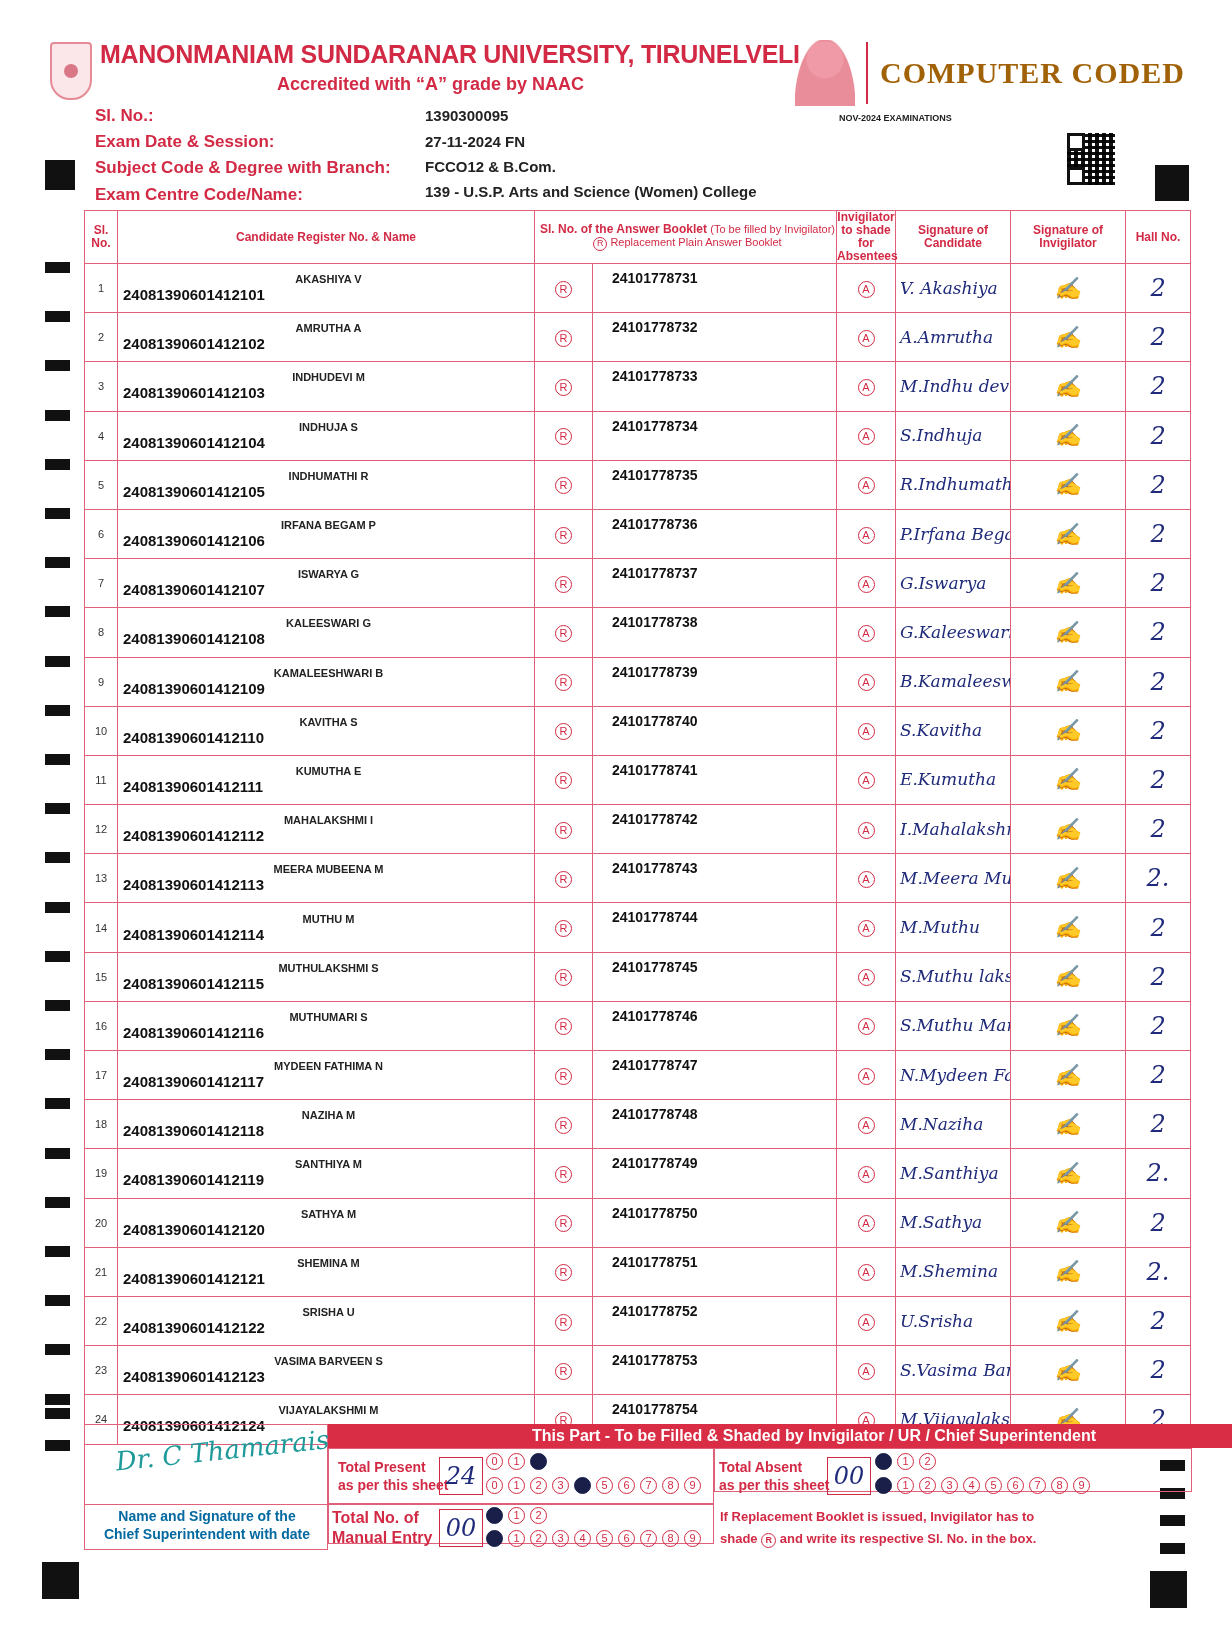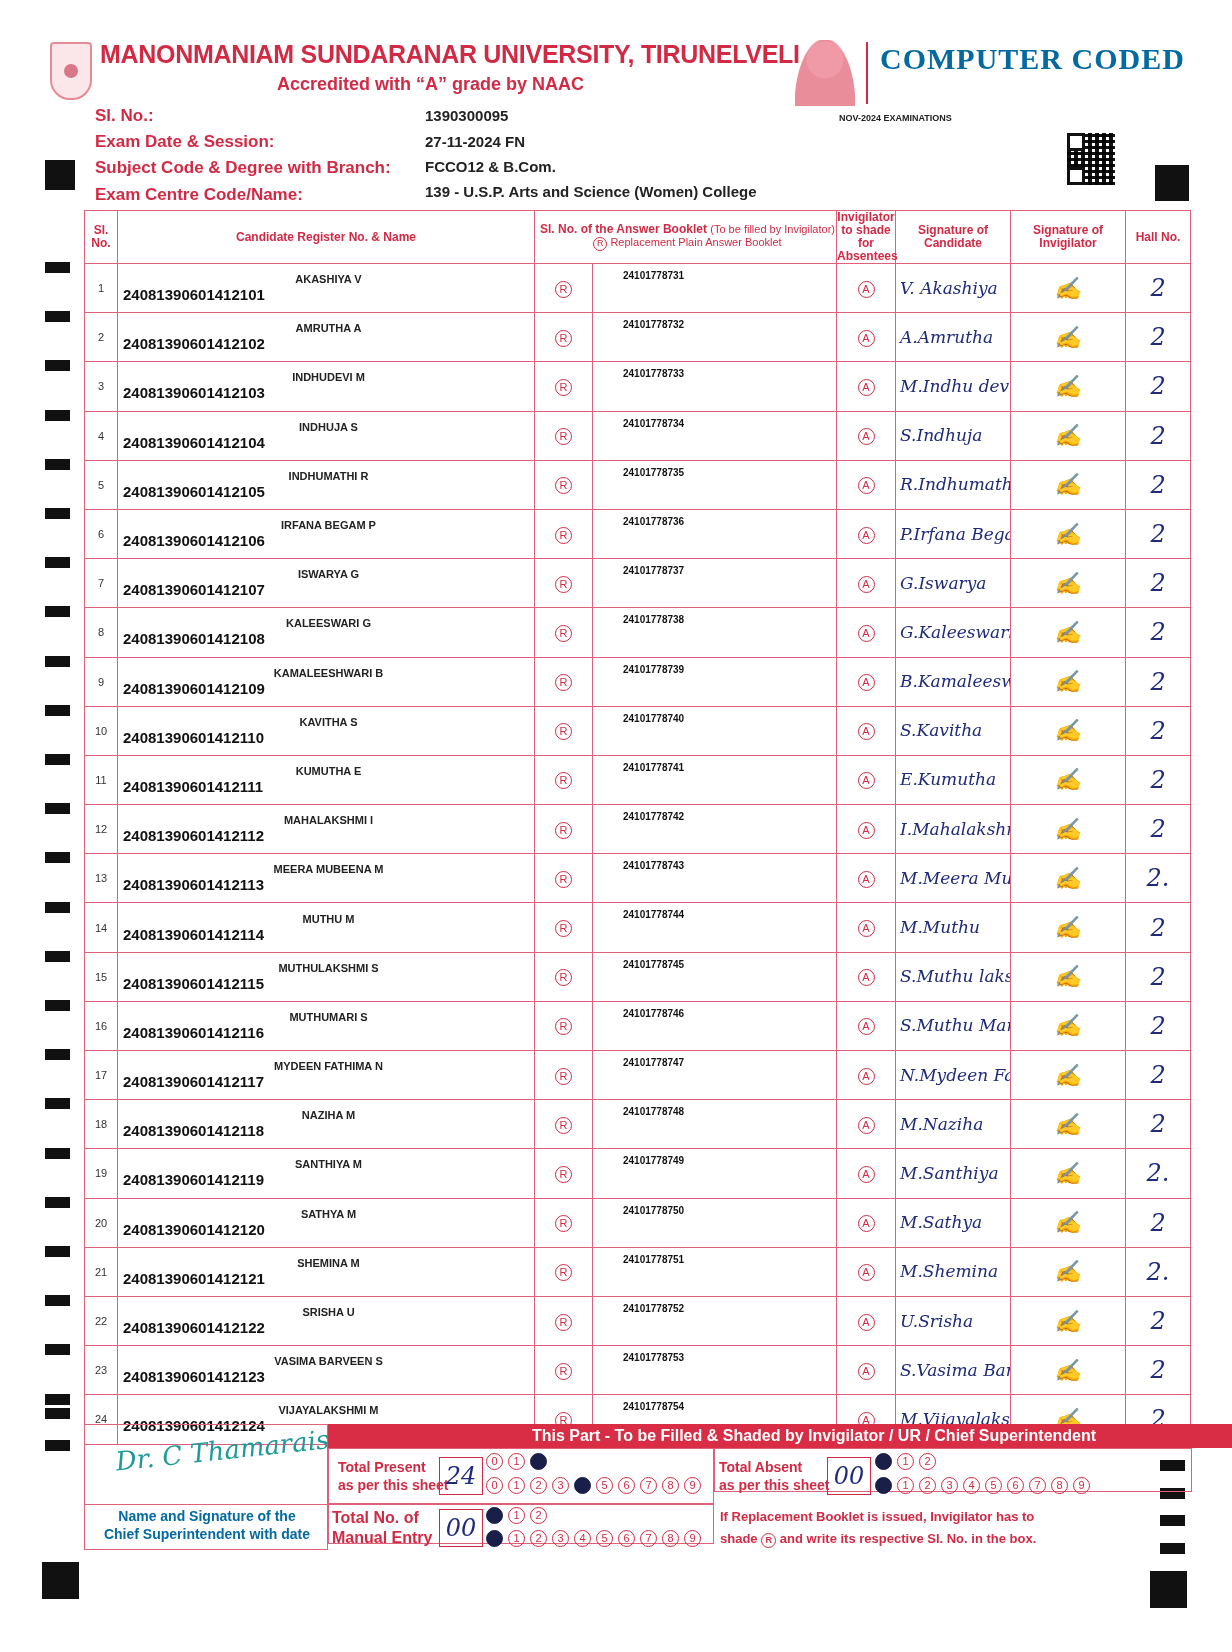--- a/index.html
+++ b/index.html
@@ -5,21 +5,21 @@
   * { box-sizing: border-box; margin: 0; padding: 0; }
   html, body { width: 1232px; height: 1652px; background: #fff; overflow: hidden; }
   body { position: relative; font-family: "Liberation Sans", sans-serif; color: #111; }
   .mark { position: absolute; background: #111; }
   .logo { position: absolute; left: 50px; top: 42px; width: 42px; height: 58px; border: 2px solid #e58a97; border-radius: 4px 4px 20px 20px; background: #fbe7ea; }
   .logo::after { content: ""; position: absolute; left: 12px; top: 20px; width: 14px; height: 14px; border-radius: 50%; background: #d97786; }
   .uni-title { position: absolute; left: 100px; top: 40px; font-weight: bold; font-size: 25px; color: #d22a45; letter-spacing: -0.3px; white-space: nowrap; }
   .uni-sub { position: absolute; left: 277px; top: 74px; font-weight: bold; font-size: 18px; color: #d22a45; }
   .portrait { position: absolute; left: 795px; top: 40px; width: 60px; height: 66px; background: radial-gradient(circle at 50% 30%, #ef9aa6 0 18px, transparent 19px), radial-gradient(ellipse at 50% 100%, #ea8d9a 0 30px, transparent 31px); }
   .vdivider { position: absolute; left: 866px; top: 42px; width: 2px; height: 62px; background: #d22a45; }
-  .cca { position: absolute; left: 880px; top: 42px; font-family: "Liberation Serif", serif; font-weight: bold; font-size: 30px; line-height: 33px; color: #0369a1; letter-spacing: 1px; white-space: nowrap; }
+  .cca { position: absolute; left: 880px; top: 56px; font-family: "Liberation Serif", serif; font-weight: bold; font-size: 30px; line-height: 33px; color: #a16207; letter-spacing: 1px; white-space: nowrap; }
   .nov { position: absolute; left: 811px; top: 113px; font-size: 9px; font-weight: bold; color: #222; padding-left: 28px; }
   .qr { position: absolute; left: 1067px; top: 133px; width: 48px; height: 52px; background: repeating-linear-gradient(90deg,#111 0 4px,#fff 4px 7px), repeating-linear-gradient(0deg,#111 0 3px,#fff 3px 6px); background-blend-mode: multiply; }
   .qr::before, .qr::after { content: ""; position: absolute; width: 12px; height: 12px; border: 3px solid #111; background: #fff; }
   .qr::before { left: 0; top: 0; } .qr::after { left: 0; bottom: 0; }
   .meta { position: absolute; left: 95px; font-weight: bold; font-size: 17px; color: #d22a45; white-space: nowrap; }
   .meta-val { position: absolute; left: 425px; font-weight: bold; font-size: 15px; color: #222; white-space: nowrap; }
   table.sheet { position: absolute; left: 84px; top: 210px; width: 1106px; border-collapse: collapse; table-layout: fixed; }
   table.sheet td, table.sheet th { border: 1px solid #e0607a; }
   table.sheet th { color: #d22a45; font-weight: bold; font-size: 12px; line-height: 13px; height: 38px; text-align: center; vertical-align: middle; }
   th.cand { font-size: 15px; }
@@ -27,21 +27,21 @@
   th.booklet .small { font-weight: normal; font-size: 11px; }
   th.booklet .line2 { display: block; font-weight: normal; font-size: 11px; }
   th.absent { font-size: 9.5px; line-height: 10px; }
   tr.row td { height: 49.2px; vertical-align: middle; }
   td.sl { text-align: center; font-size: 11px; color: #333; }
   td.cand { padding-left: 5px; }
   .cname { font-size: 11px; font-weight: bold; color: #222; text-align: center; }
   .creg { font-size: 15px; font-weight: bold; color: #111; margin-top: 1px; }
   td.rcell { text-align: center; }
   .bub { display: inline-block; width: 17px; height: 17px; border: 1.3px solid #d22a45; border-radius: 50%; color: #d22a45; font-size: 11px; line-height: 14px; text-align: center; }
-  td.bk { vertical-align: top !important; padding: 6px 0 0 30px; font-size: 10px; font-weight: bold; }
+  td.bk { vertical-align: top !important; padding: 6px 0 0 19px; font-size: 14px; font-weight: bold; }
   td.acell { text-align: center; }
   .hand { font-family: "DejaVu Serif", serif; font-style: italic; color: #1f2a7a; }
   td.csig { padding-left: 4px; font-size: 17px; line-height: 17px; white-space: nowrap; overflow: hidden; }
   td.isig { text-align: center; font-size: 22px; }
   td.hall { text-align: center; font-size: 24px; }
   .footer { position: absolute; left: 84px; top: 1424px; width: 1106px; height: 126px; }
   .f-cs { position: absolute; left: 0; top: 0; width: 244px; height: 126px; border: 1px solid #e0607a; }
   .f-cs .cslabel { position: absolute; left: 0; bottom: 6px; width: 244px; text-align: center; font-weight: bold; font-size: 14px; line-height: 18px; color: #0369a1; }
   .f-cs .csline { position: absolute; left: 0; top: 79px; width: 244px; height: 1px; background: #e0607a; }
   .f-cs .cssig { position: absolute; left: 30px; top: 8px; font-family: "DejaVu Serif", serif; font-style: italic; color: #1f9a9a; font-size: 26px; transform: rotate(-6deg); white-space: nowrap; }

